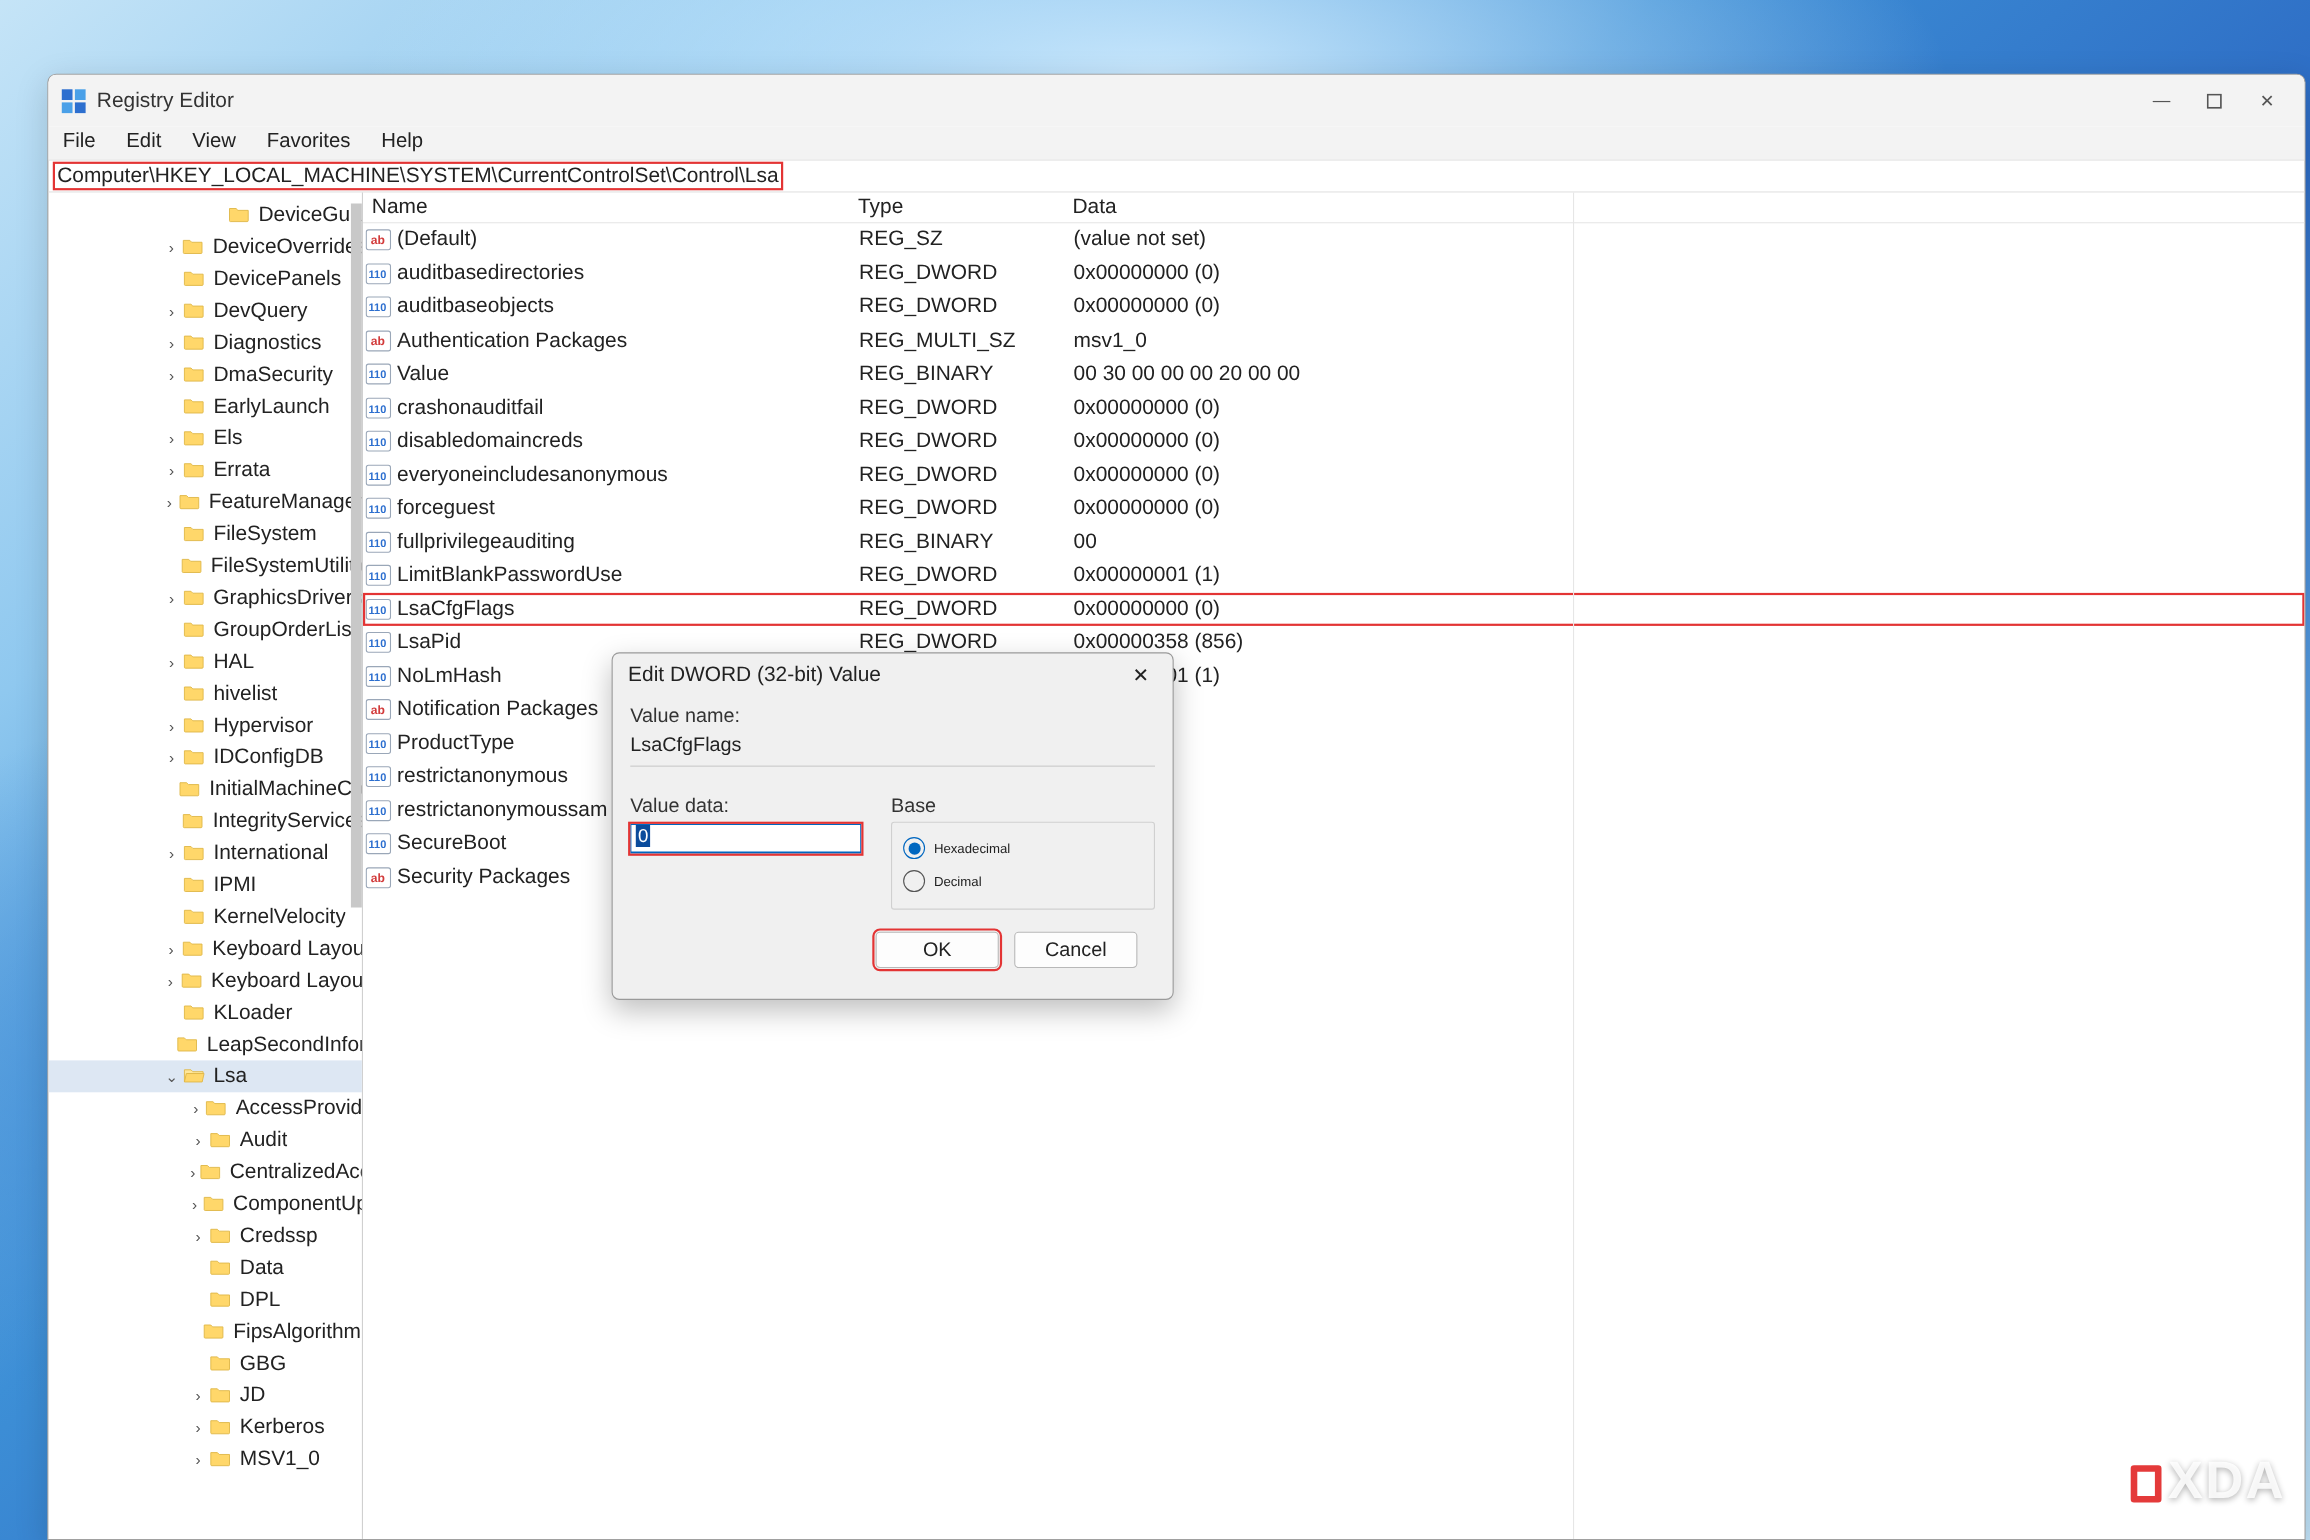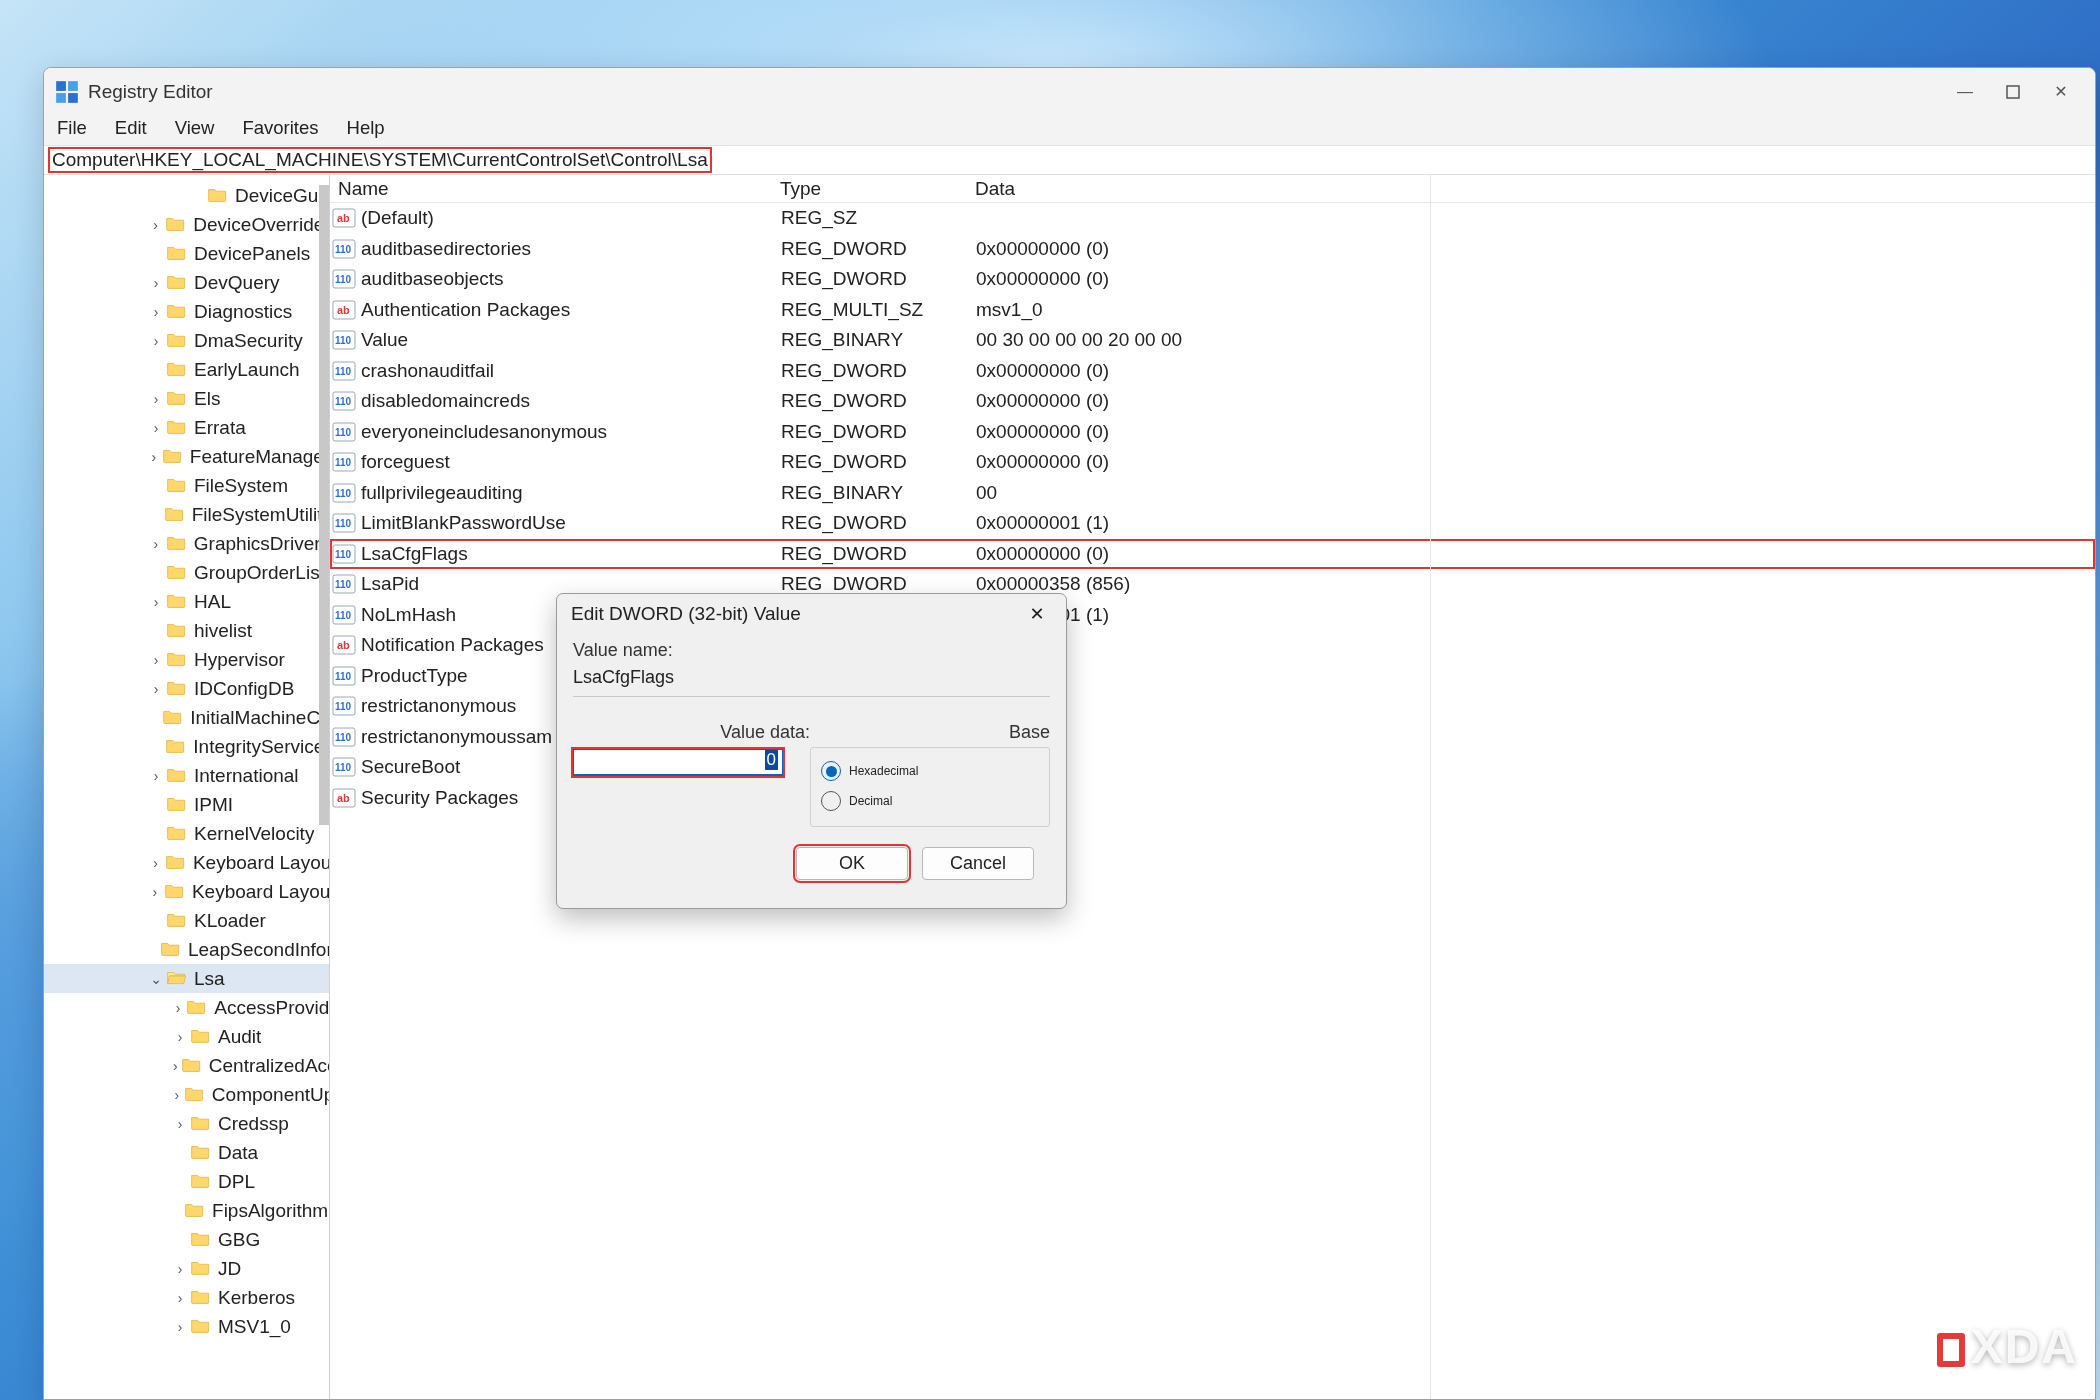--- a/index.html
+++ b/index.html
@@ -43,21 +43,21 @@
   .rn { width:420px; overflow:hidden; } .rt{width:195px;} .rd{flex:1;}
   .row.hl { outline:2.5px solid #e33434; outline-offset:-2px; }
   
   .dlg { position:absolute; left:556px; top:593px; width:511px; height:316px;
          background:#f0f0f0; border:1px solid #9a9a9a; border-radius:7px; box-shadow:0 10px 26px rgba(0,0,0,.25); }
   .dlg-titlebar { height:40px; display:flex; align-items:center; padding:0 14px; color:#222; font-size:19px; }
   .dlg-x { margin-left:auto; font-size:18px; color:#222; width:30px; text-align:center; cursor:default;}
   .dlg-body { padding:6px 16px 0 16px; font-size:18px; color:#222; }
   .dlg-body label.small { font-size:18px; color:#333; }
   .vnameline { border-bottom:1px solid #c9c9c9; padding-bottom:8px; margin-bottom:25px;}
-  .dlg-cols { display:flex;text-align:right; }
+  .dlg-cols { display:flex; }
   .dlg-left { width:240px; }
   .vinput { width:210px; height:27px; border:1px solid #0067c0; border-bottom:2px solid #0067c0; background:#fff; padding:0 4px; font-size:17px; }
   .vinput .selch { background:#0a4b9c; color:#fff; padding:0 2px; display:inline-block; }
   .basebox { border:1px solid #d0d0d0; border-radius:3px; padding:8px 10px 10px 10px; margin-top:4px; width:240px; background:#f0f0f0;}
   .radio { display:flex; align-items:center; gap:8px; height:30px; font-size:12px;}
   .rdot { width:20px; height:20px; border:1.5px solid #555; border-radius:50%; display:inline-flex; align-items:center; justify-content:center;}
   .rdot.on { border-color:#0067c0;}
   .rdot.on::after { content:''; width:11px; height:11px; border-radius:50%; background:#0067c0; }
   .dlg-btns { display:flex; gap:14px; justify-content:flex-end; padding:20px 16px 0 0;}
   .btn { width:112px; height:33px; border:1px solid #b8b8b8; background:#fdfdfd; border-radius:4px; font-size:18px; display:flex; align-items:center; justify-content:center; cursor:default;}
@@ -396,20 +396,21 @@
         <div class="col-t">Type</div>
         <div class="col-d">Data</div>
       </div>
       <div id="rows">
           <div class="row">
             <svg class="ric" viewBox="0 0 24 24">
               <use href="#reg-sz"></use>
             </svg>
             <div class="rn">(Default)</div>
             <div class="rt">REG_SZ</div>
+            <div class="rd">(value not set)</div>
           </div>
           <div class="row">
             <svg class="ric" viewBox="0 0 24 24">
               <use href="#reg-dw"></use>
             </svg>
             <div class="rn">auditbasedirectories</div>
             <div class="rt">REG_DWORD</div>
             <div class="rd">0x00000000 (0)</div>
           </div>
           <div class="row">

